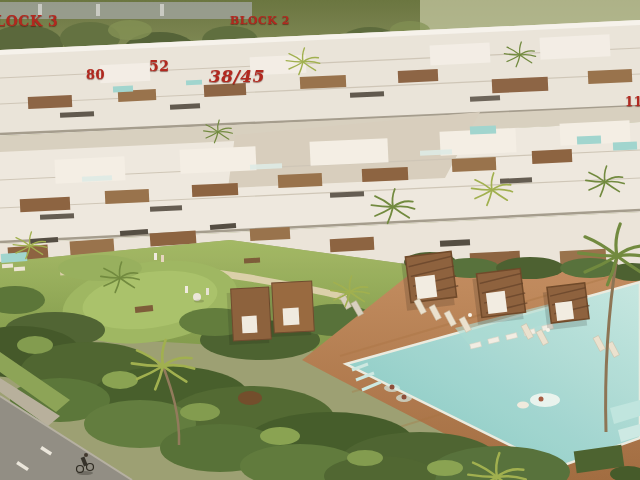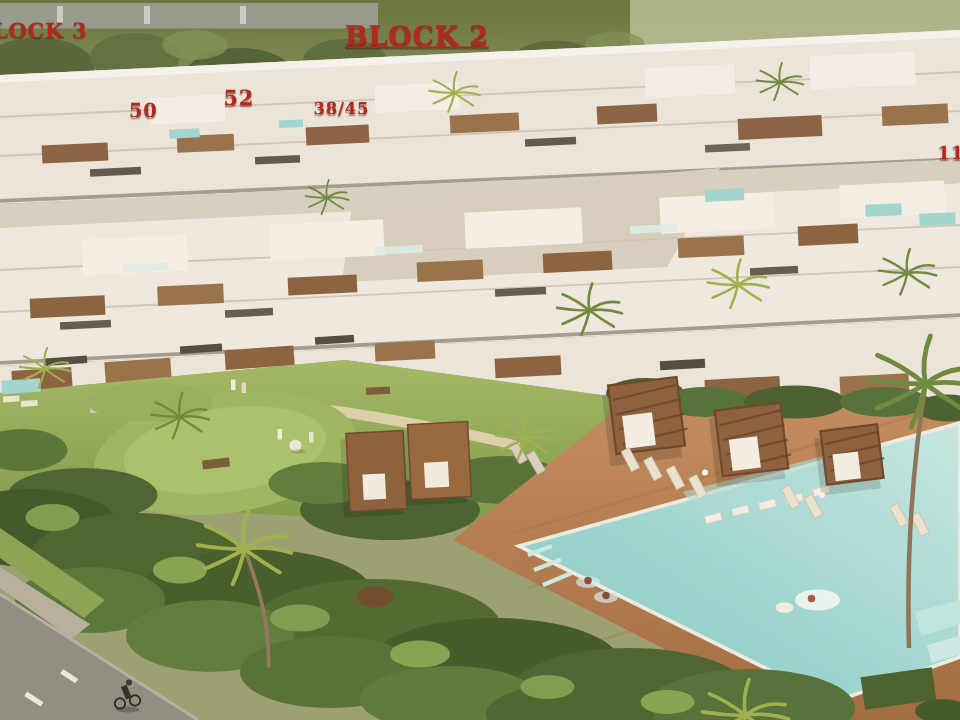--- a/index.html
+++ b/index.html
@@ -3,24 +3,24 @@
 <meta charset="utf-8">
 <style>
   html,body{margin:0;padding:0;background:#222;}
   #stage{position:relative;width:640px;height:480px;overflow:hidden;
          font-family:"Liberation Sans",sans-serif;background:#9aa174;}
   #stage svg{position:absolute;left:0;top:0;}
   .lbl{position:absolute;font-family:"DejaVu Serif",serif;font-weight:bold;
        color:#b2281f;text-shadow:0 1px 1px rgba(80,10,0,.55);
        letter-spacing:.5px;white-space:nowrap;user-select:none;}
   #lbl-block3{left:-17px;top:13px;font-size:14px;}
-  #lbl-block2{left:230px;top:14px;font-size:18px;text-decoration:underline;}
+  #lbl-block2{left:230px;top:14px;font-size:11px;}
   #lbl-50{left:86px;top:67px;font-size:13px;}
   #lbl-52{left:149px;top:58px;font-size:14px;}
-  #lbl-3845{left:209px;top:66px;font-size:11px;}
+  #lbl-3845{left:209px;top:66px;font-size:17px;font-style:italic;}
   #lbl-11{left:625px;top:95px;font-size:12px;}
 </style>
 </head>
 <body>
 
 <div id="stage">
 <svg width="640" height="480" viewBox="0 0 640 480">
   <defs>
     <linearGradient id="gTrees" x1="0" y1="0" x2="0" y2="1">
       <stop offset="0" stop-color="#66743f"></stop>
@@ -308,17 +308,17 @@
     <use href="#palmA" transform="translate(218,132) scale(0.6)"></use>
     <use href="#palmB" transform="translate(350,292) scale(0.8)"></use>
     <use href="#palmB" transform="translate(497,477) scale(1.2)"></use>
   </g>
 
   <rect x="0" y="0" width="640" height="480" fill="#d69a5a" opacity="0.05"></rect>
 </svg>
 
 <div class="lbl" id="lbl-block3">BLOCK 3</div>
 <div class="lbl" id="lbl-block2">BLOCK 2</div>
-<div class="lbl" id="lbl-50">50</div>
+<div class="lbl" id="lbl-50">80</div>
 <div class="lbl" id="lbl-52">52</div>
 <div class="lbl" id="lbl-3845">38/45</div>
 <div class="lbl" id="lbl-11">11</div>
 </div>
 
 </body></html>

